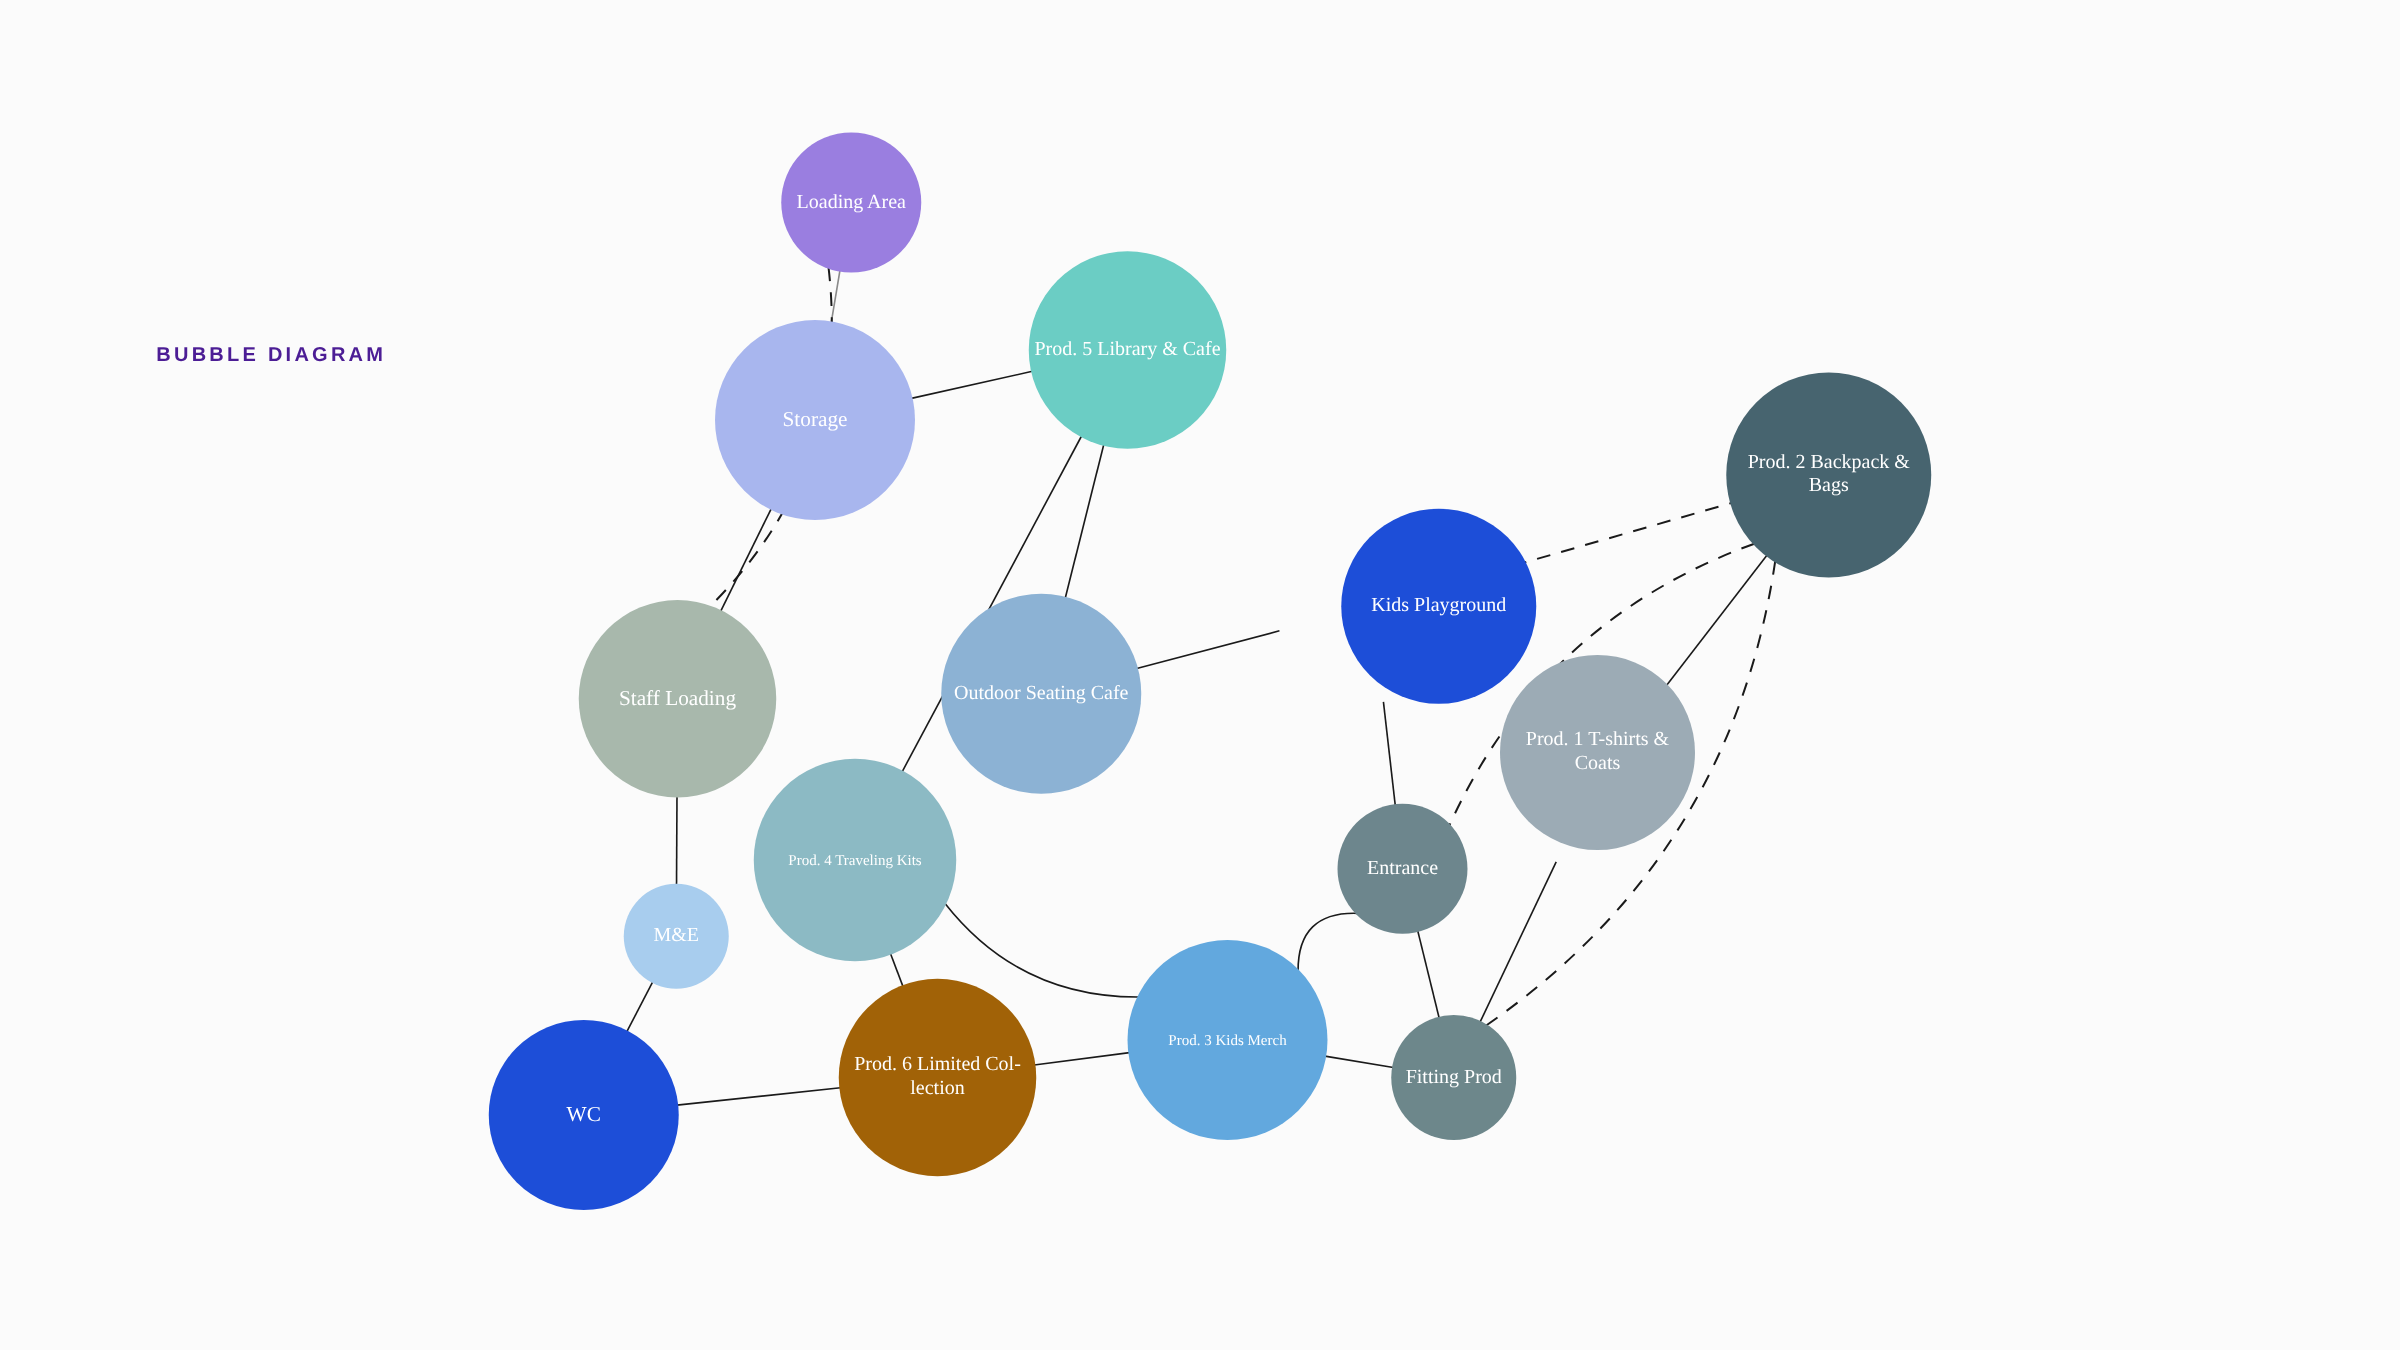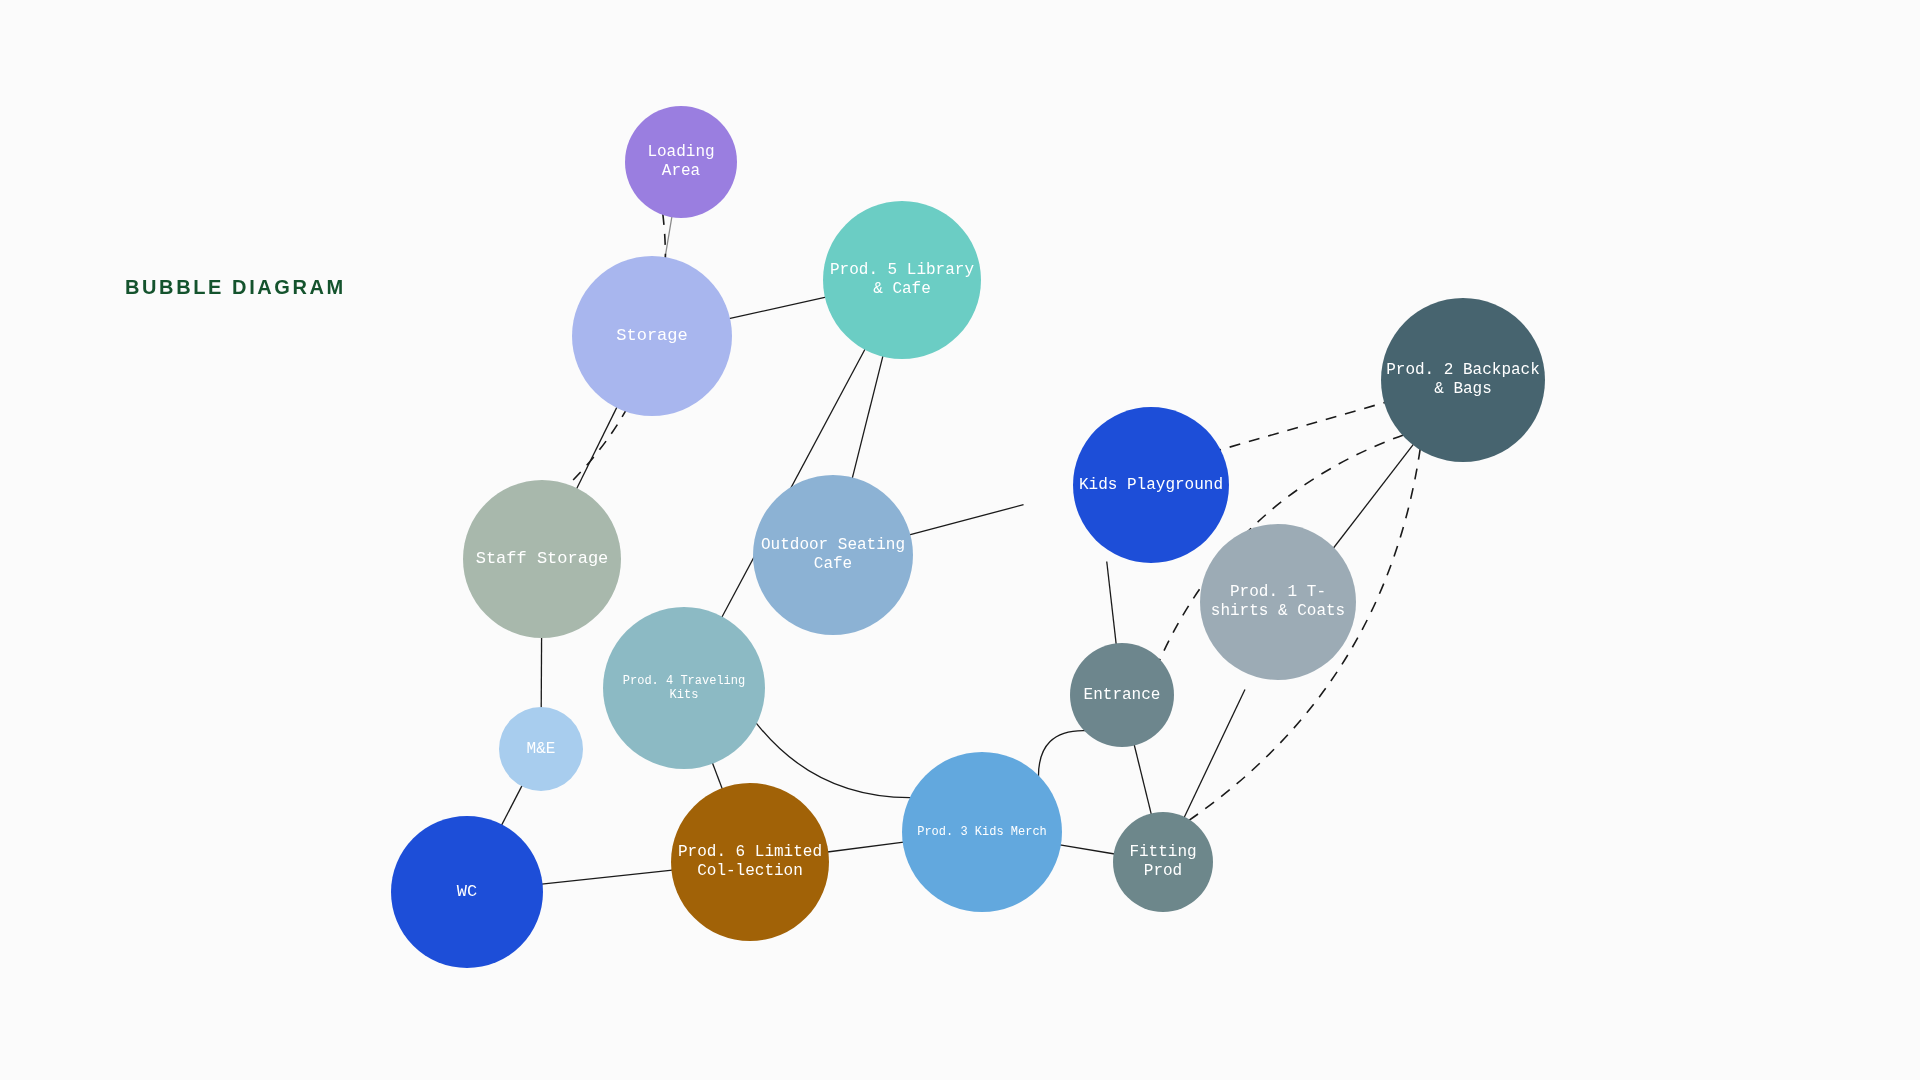--- a/index.html
+++ b/index.html
@@ -19,42 +19,42 @@
     left: 0; top: 0;
     width: 1920px;
     height: 1080px;
     background: #fbfbfb;
   }
   #title {
     position: absolute;
     left: 125px;
     top: 276px;
     font-family: "Liberation Sans", sans-serif;
-    font-size: 20px;
+    font-size: 16px;
     font-weight: bold;
     letter-spacing: 2.6px;
-    color: #14532d;
+    color: #4c1d95;
     white-space: nowrap;
     user-select: none;
   }
   #edges {
     position: absolute;
     left: 0; top: 0;
     width: 1920px;
     height: 1080px;
   }
   .bubble {
     position: absolute;
     border-radius: 50%;
     display: flex;
     align-items: center;
     justify-content: flex-end;
     text-align: center;
     color: #ffffff;
-    font-family: Liberation Mono, monospace;
+    font-family: Liberation Serif, serif;
     line-height: 1.18;
     box-sizing: border-box;
     padding: 4px;
   }
   .bubble span {
     display: block;
     width: 140%;
   }
 </style>
 </head>
@@ -93,21 +93,21 @@
       <div class="bubble" style="left: 625px; top: 106px; width: 112px; height: 112px; background: rgb(154, 126, 224); font-size: 16px;">
         <span>Loading Area</span>
       </div>
       <div class="bubble" style="left: 572px; top: 256px; width: 160px; height: 160px; background: rgb(168, 182, 238); font-size: 17px;">
         <span>Storage</span>
       </div>
       <div class="bubble" style="left: 823px; top: 201px; width: 158px; height: 158px; background: rgb(107, 205, 196); font-size: 16px;">
         <span>Prod. 5 Library &amp; Cafe</span>
       </div>
       <div class="bubble" style="left: 463px; top: 480px; width: 158px; height: 158px; background: rgb(168, 184, 172); font-size: 17px;">
-        <span>Staff Storage</span>
+        <span>Staff Loading</span>
       </div>
       <div class="bubble" style="left: 753px; top: 475px; width: 160px; height: 160px; background: rgb(140, 178, 212); font-size: 16px;">
         <span>Outdoor Seating Cafe</span>
       </div>
       <div class="bubble" style="left: 1073px; top: 407px; width: 156px; height: 156px; background: #1d4ed8; font-size: 16px;">
         <span>Kids Playground</span>
       </div>
       <div class="bubble" style="left: 1381px; top: 298px; width: 164px; height: 164px; background: rgb(71, 100, 111); font-size: 16px;">
         <span>Prod. 2 Backpack &amp; Bags</span>
       </div>

